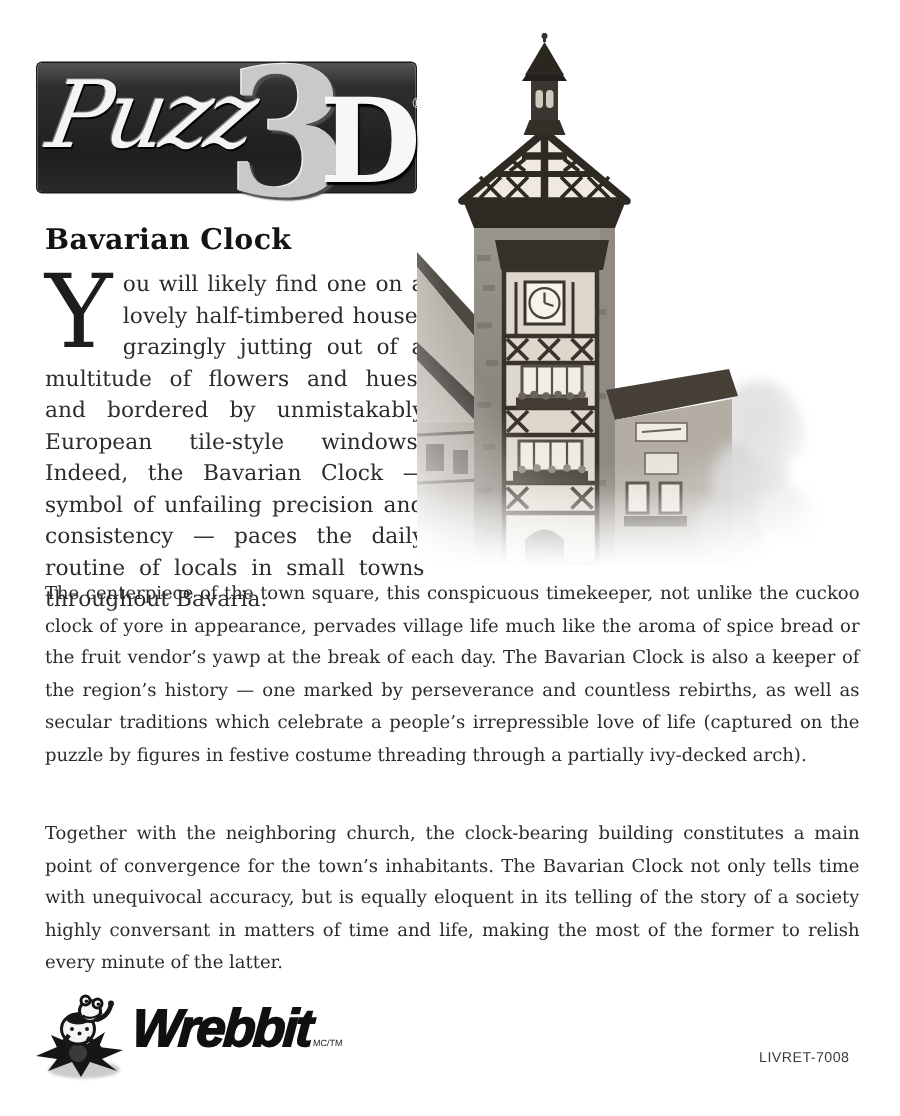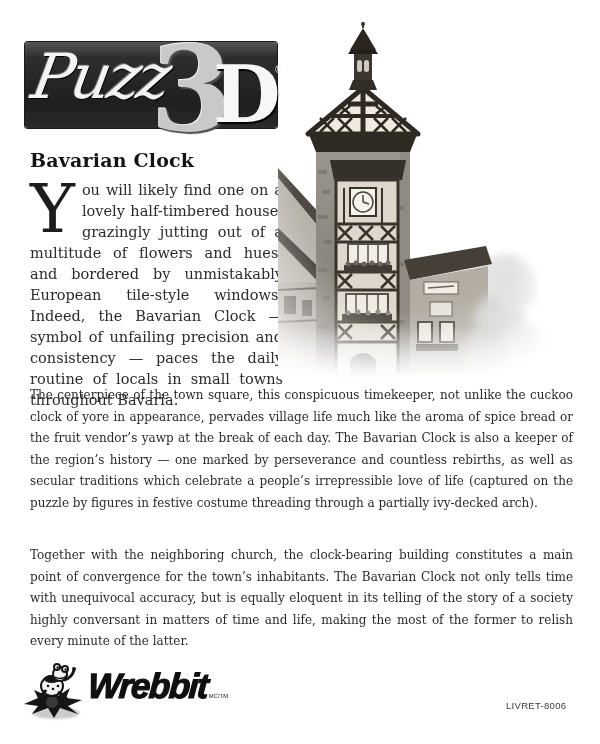--- a/index.html
+++ b/index.html
@@ -300,15 +300,15 @@
       <circle cx="52" cy="13" r="2" fill="#161616"></circle>
       <path d="M 24,34 Q 20,40 16,42" fill="none" stroke="#161616" stroke-width="3"></path>
       <path d="M 36,36 Q 44,40 46,46" fill="none" stroke="#161616" stroke-width="3"></path>
       <circle cx="26" cy="30" r="1.3" fill="#161616"></circle>
       <circle cx="31" cy="33" r="1.3" fill="#161616"></circle>
       <circle cx="36" cy="30" r="1.3" fill="#161616"></circle>
     </svg>
   </div>
   <div class="brand"><span>Wrebbit</span><span class="tm">MC/TM</span></div>
 
-  <div class="doc-code">LIVRET-8006</div>
+  <div class="doc-code">LIVRET-7008</div>
 
 </div>
 
 </body></html>

